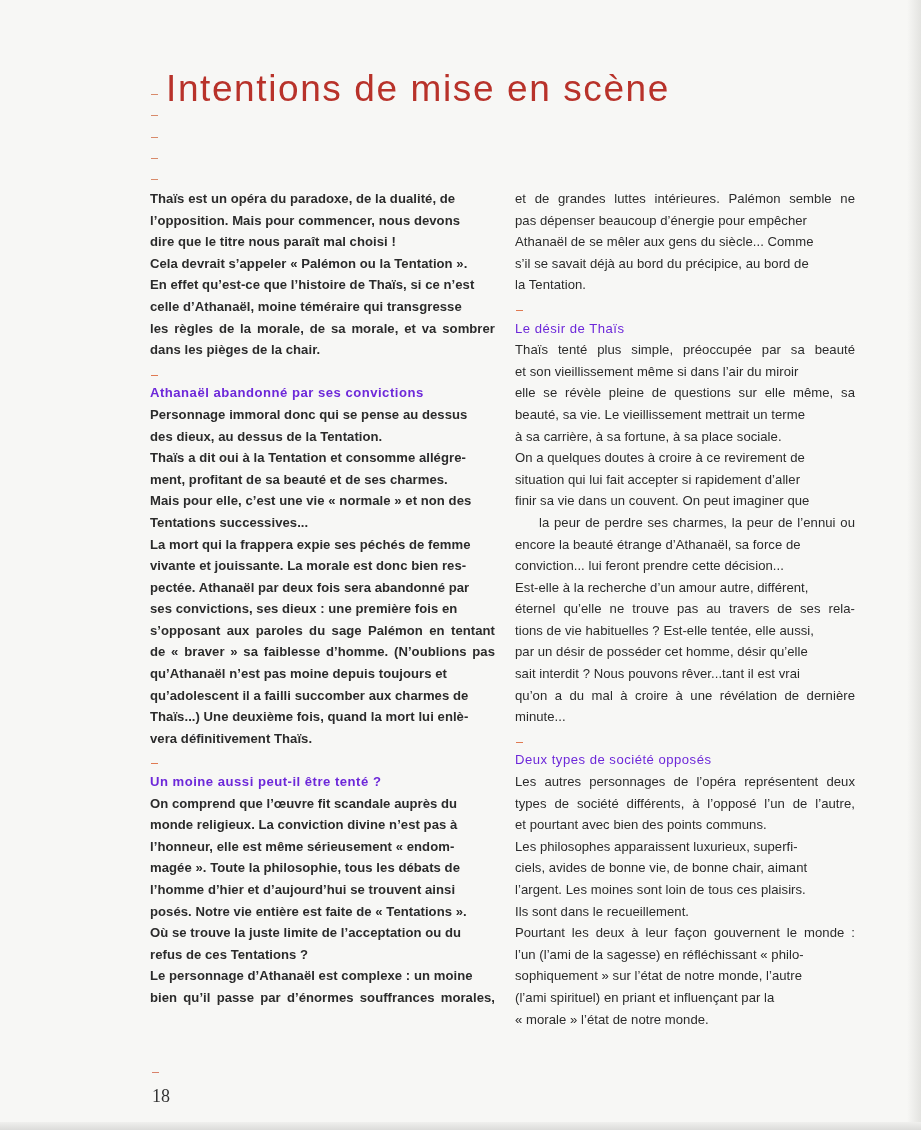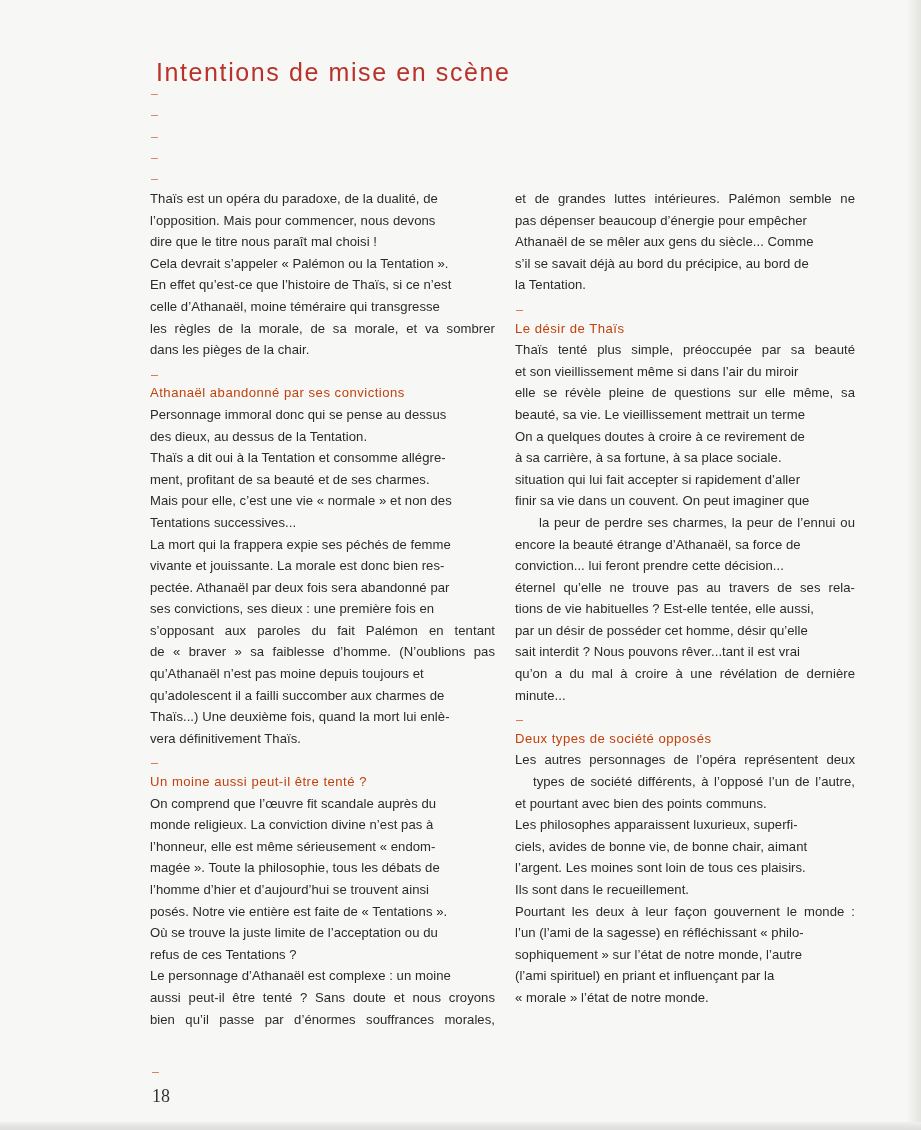--- a/index.html
+++ b/index.html
@@ -24,25 +24,25 @@
     .right-shadow {
       position: absolute;
       top: 0; right: 0; bottom: 0;
       width: 14px;
       background: linear-gradient(90deg, rgba(247,247,245,0), rgba(225,225,222,0.9));
     }
     .title {
       position: absolute;
       left: 150px;
       top: 52px;
-      font-size: 25px;
+      font-size: 37px;
       letter-spacing: 1.6px;
       color: #b8322a;
       font-weight: normal;
-      margin: 6px;
+      margin: 16px;
       white-space: nowrap;
     }
     .title-dashes {
       position: absolute;
       left: 151px;
       top: 88px;
     }
     .title-dashes .dash {
       display: block;
       width: 7px;
@@ -51,33 +51,33 @@
       margin-top: 20.3px;
     }
     .title-dashes .dash:first-child { margin-top: 6px; }
     .column {
       position: absolute;
       top: 188px;
       font-size: 13.1px;
       line-height: 21.6px;
       letter-spacing: 0.05px;
     }
-    .col-left { left: 150px; width: 345px; }
+    .col-left { left: 150px; width: 345px; font-weight: bold; }
     .col-right { left: 515px; width: 340px; }
     .line {
       display: block;
       white-space: nowrap;
       height: 21.6px;
     }
     .just {
       text-align: justify;
       text-align-last: justify;
     }
     .heading {
-      color: #c2410c;
+      color: #6d28d9;
       letter-spacing: 0.5px;
     }
     .sep {
       height: 21.6px;
       position: relative;
     }
     .sep .mini-dash {
       position: absolute;
       left: 1px;
       top: 14px;
@@ -134,83 +134,83 @@
       <span class="line">Personnage immoral donc qui se pense au dessus</span>
       <span class="line">des dieux, au dessus de la Tentation.</span>
       <span class="line">Thaïs a dit oui à la Tentation et consomme allégre-</span>
       <span class="line">ment, profitant de sa beauté et de ses charmes.</span>
       <span class="line">Mais pour elle, c’est une vie « normale » et non des</span>
       <span class="line">Tentations successives...</span>
       <span class="line">La mort qui la frappera expie ses péchés de femme</span>
       <span class="line">vivante et jouissante. La morale est donc bien res-</span>
       <span class="line">pectée. Athanaël par deux fois sera abandonné par</span>
       <span class="line">ses convictions, ses dieux : une première fois en</span>
-      <span class="line just" style="white-space: normal;">s’opposant aux paroles du fait Palémon en tentant</span>
+      <span class="line just" style="white-space: normal;">s’opposant aux paroles du sage Palémon en tentant</span>
       <span class="line just" style="white-space: normal;">de « braver » sa faiblesse d’homme. (N’oublions pas</span>
       <span class="line">qu’Athanaël n’est pas moine depuis toujours et</span>
       <span class="line">qu’adolescent il a failli succomber aux charmes de</span>
       <span class="line">Thaïs...) Une deuxième fois, quand la mort lui enlè-</span>
       <span class="line">vera définitivement Thaïs.</span>
     </div>
     <div class="sep">
       <span class="mini-dash"></span>
     </div>
     <div class="line heading">Un moine aussi peut-il être tenté ?</div>
     <div>
       <span class="line">On comprend que l’œuvre fit scandale auprès du</span>
       <span class="line">monde religieux. La conviction divine n’est pas à</span>
       <span class="line">l’honneur, elle est même sérieusement « endom-</span>
       <span class="line">magée ». Toute la philosophie, tous les débats de</span>
       <span class="line">l’homme d’hier et d’aujourd’hui se trouvent ainsi</span>
       <span class="line">posés. Notre vie entière est faite de « Tentations ».</span>
       <span class="line">Où se trouve la juste limite de l’acceptation ou du</span>
       <span class="line">refus de ces Tentations ?</span>
       <span class="line">Le personnage d’Athanaël est complexe : un moine</span>
-      <span class="line just" style="white-space: normal;">aussi peut-il être tenté ? Sans doute et nous croyons</span>
       <span class="line just" style="white-space: normal;">bien qu’il passe par d’énormes souffrances morales,</span>
     </div>
   </div>
 <div class="column col-right" id="col-right">
     <div>
       <span class="line just" style="white-space: normal;">et de grandes luttes intérieures. Palémon semble ne</span>
       <span class="line">pas dépenser beaucoup d’énergie pour empêcher</span>
       <span class="line">Athanaël de se mêler aux gens du siècle... Comme</span>
       <span class="line">s’il se savait déjà au bord du précipice, au bord de</span>
       <span class="line">la Tentation.</span>
     </div>
     <div class="sep">
       <span class="mini-dash"></span>
     </div>
     <div class="line heading">Le désir de Thaïs</div>
     <div>
       <span class="line just" style="white-space: normal;">Thaïs tenté plus simple, préoccupée par sa beauté</span>
       <span class="line">et son vieillissement même si dans l’air du miroir</span>
       <span class="line just" style="white-space: normal;">elle se révèle pleine de questions sur elle même, sa</span>
       <span class="line">beauté, sa vie. Le vieillissement mettrait un terme</span>
+      <span class="line">à sa carrière, à sa fortune, à sa place sociale.</span>
       <span class="line">On a quelques doutes à croire à ce revirement de</span>
-      <span class="line">à sa carrière, à sa fortune, à sa place sociale.</span>
       <span class="line">situation qui lui fait accepter si rapidement d’aller</span>
       <span class="line">finir sa vie dans un couvent. On peut imaginer que</span>
       <span class="line just" style="white-space: normal; margin-left: 24px;">la peur de perdre ses charmes, la peur de l’ennui ou</span>
       <span class="line">encore la beauté étrange d’Athanaël, sa force de</span>
       <span class="line">conviction... lui feront prendre cette décision...</span>
+      <span class="line">Est-elle à la recherche d’un amour autre, différent,</span>
       <span class="line just" style="white-space: normal;">éternel qu’elle ne trouve pas au travers de ses rela-</span>
       <span class="line">tions de vie habituelles ? Est-elle tentée, elle aussi,</span>
       <span class="line">par un désir de posséder cet homme, désir qu’elle</span>
       <span class="line">sait interdit ? Nous pouvons rêver...tant il est vrai</span>
       <span class="line just" style="white-space: normal;">qu’on a du mal à croire à une révélation de dernière</span>
       <span class="line">minute...</span>
     </div>
     <div class="sep">
       <span class="mini-dash"></span>
     </div>
     <div class="line heading">Deux types de société opposés</div>
     <div>
       <span class="line just" style="white-space: normal;">Les autres personnages de l’opéra représentent deux</span>
-      <span class="line just" style="white-space: normal; margin-left: 18px;">types de société différents, à l’opposé l’un de l’autre,</span>
+      <span class="line just" style="white-space: normal;">types de société différents, à l’opposé l’un de l’autre,</span>
       <span class="line">et pourtant avec bien des points communs.</span>
       <span class="line">Les philosophes apparaissent luxurieux, superfi-</span>
       <span class="line">ciels, avides de bonne vie, de bonne chair, aimant</span>
       <span class="line">l’argent. Les moines sont loin de tous ces plaisirs.</span>
       <span class="line">Ils sont dans le recueillement.</span>
       <span class="line just" style="white-space: normal;">Pourtant les deux à leur façon gouvernent le monde :</span>
       <span class="line">l’un (l’ami de la sagesse) en réfléchissant « philo-</span>
       <span class="line">sophiquement » sur l’état de notre monde, l’autre</span>
       <span class="line">(l’ami spirituel) en priant et influençant par la</span>
       <span class="line">« morale » l’état de notre monde.</span>

